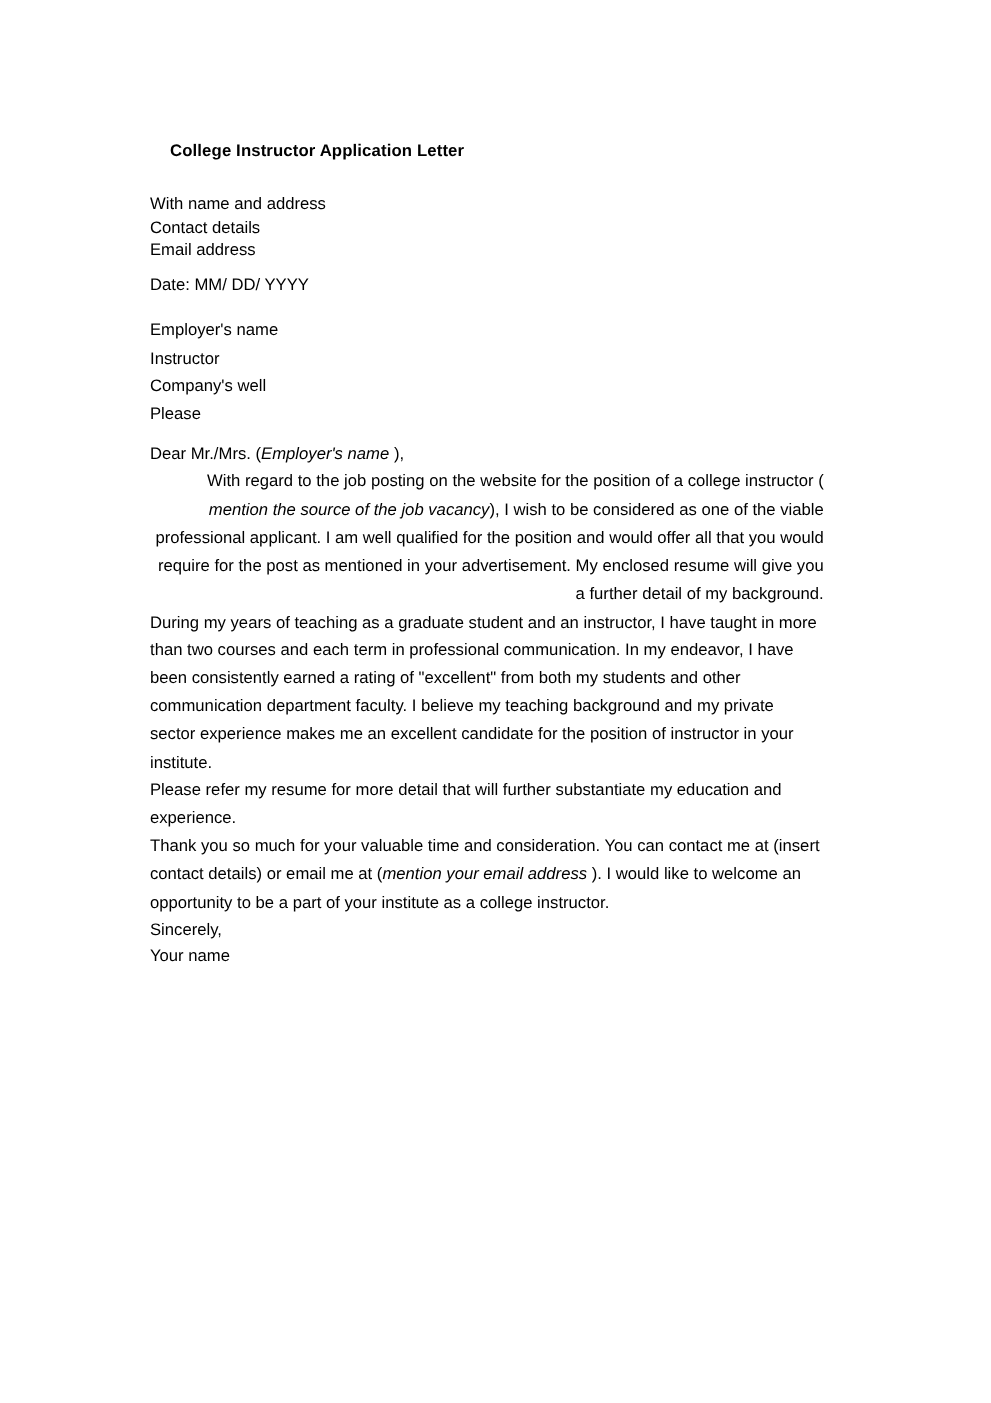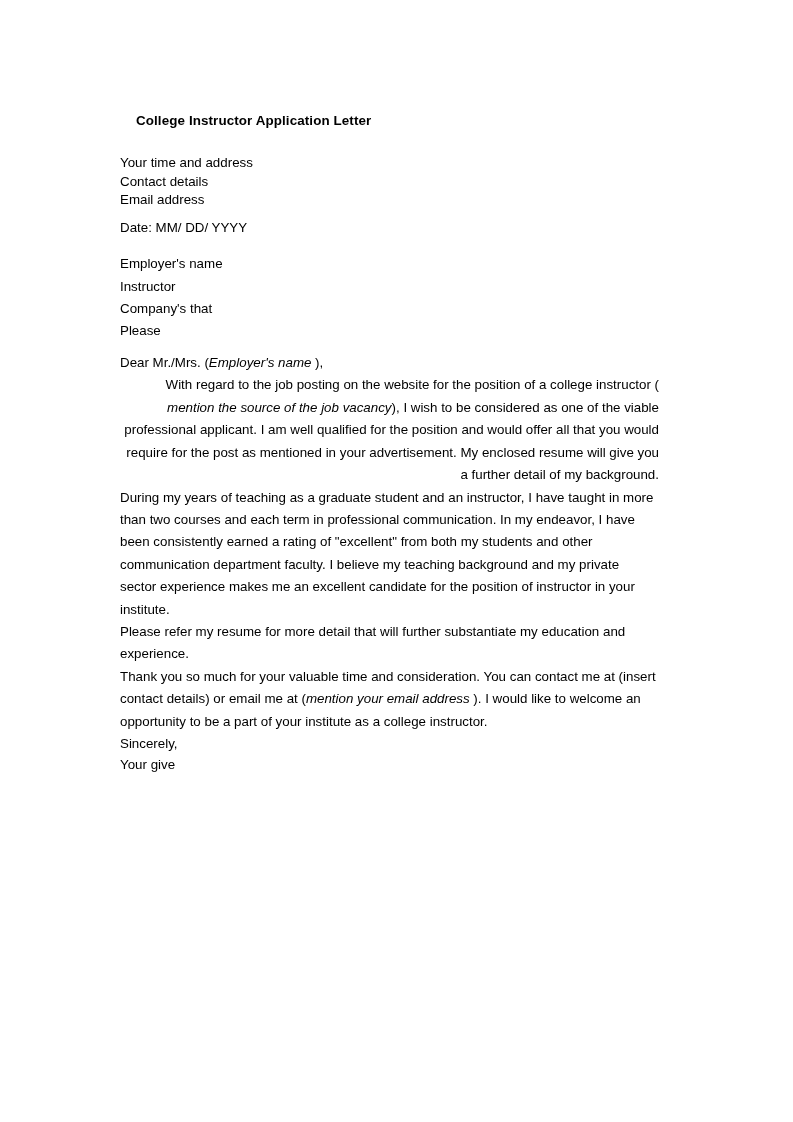--- a/index.html
+++ b/index.html
@@ -59,42 +59,42 @@
   }
 </style>
 </head>
 <body>
 
 <div class="page">
 
   <h1 class="title">College Instructor Application Letter</h1>
 
   <div class="sender-block">
-    <div>Your time and address</div>
+    <div>With name and address</div>
     <div>Contact details</div>
     <div>Email address</div>
   </div>
 
   <div class="date-line">Date: MM/ DD/ YYYY</div>
 
   <div class="recipient-block">
     <div>Employer's name</div>
     <div>Instructor</div>
-    <div>Company's that</div>
+    <div>Company's well</div>
     <div>Please</div>
   </div>
 
   <p class="salutation"><span>Dear Mr./Mrs. (</span><em class="it">Employer's name</em><span> ),</span></p>
 
   <p class="para para-1"><span>With regard to the job posting on the website for the position of a college instructor ( </span><em class="it">mention the source of the job vacancy</em><span>), I wish to be considered as one of the viable professional applicant. I am well qualified for the position and would offer all that you would require for the post as mentioned in your advertisement. My enclosed resume will give you a further detail of my background.</span></p>
 
   <p class="para para-2"><span>During my years of teaching as a graduate student and an instructor, I have taught in more than two courses and each term in professional communication. In my endeavor, I have been consistently earned a rating of "excellent" from both my students and other communication department faculty. I believe my teaching background and my private sector experience makes me an excellent candidate for the position of instructor in your institute.</span></p>
 
   <p class="para para-3"><span>Please refer my resume for more detail that will further substantiate my education and experience.</span></p>
 
   <p class="para para-4"><span>Thank you so much for your valuable time and consideration. You can contact me at (insert contact details) or email me at (</span><em class="it">mention your email address</em><span> ). I would like to welcome an opportunity to be a part of your institute as a college instructor.</span></p>
 
   <div class="closing-block">
     <div>Sincerely,</div>
-    <div>Your give</div>
+    <div>Your name</div>
   </div>
 
 </div>
 
 </body></html>

